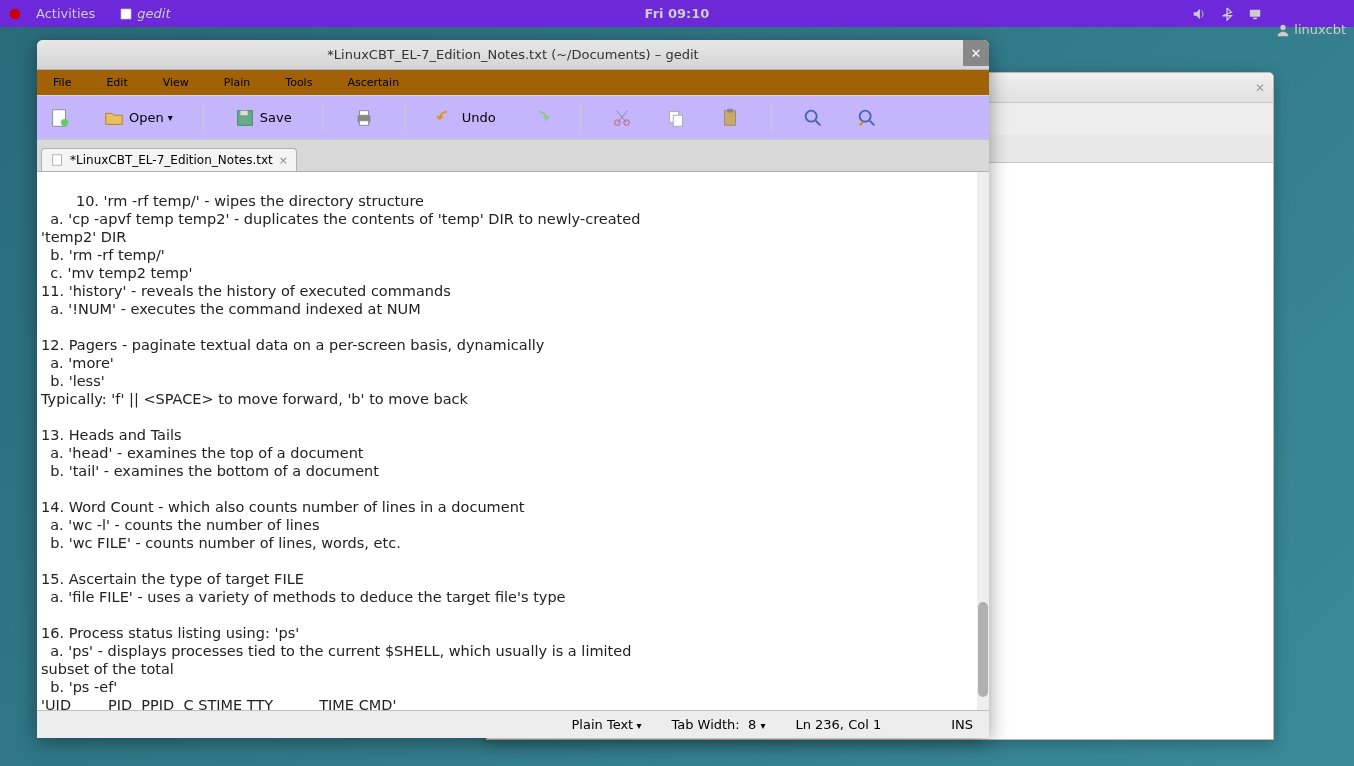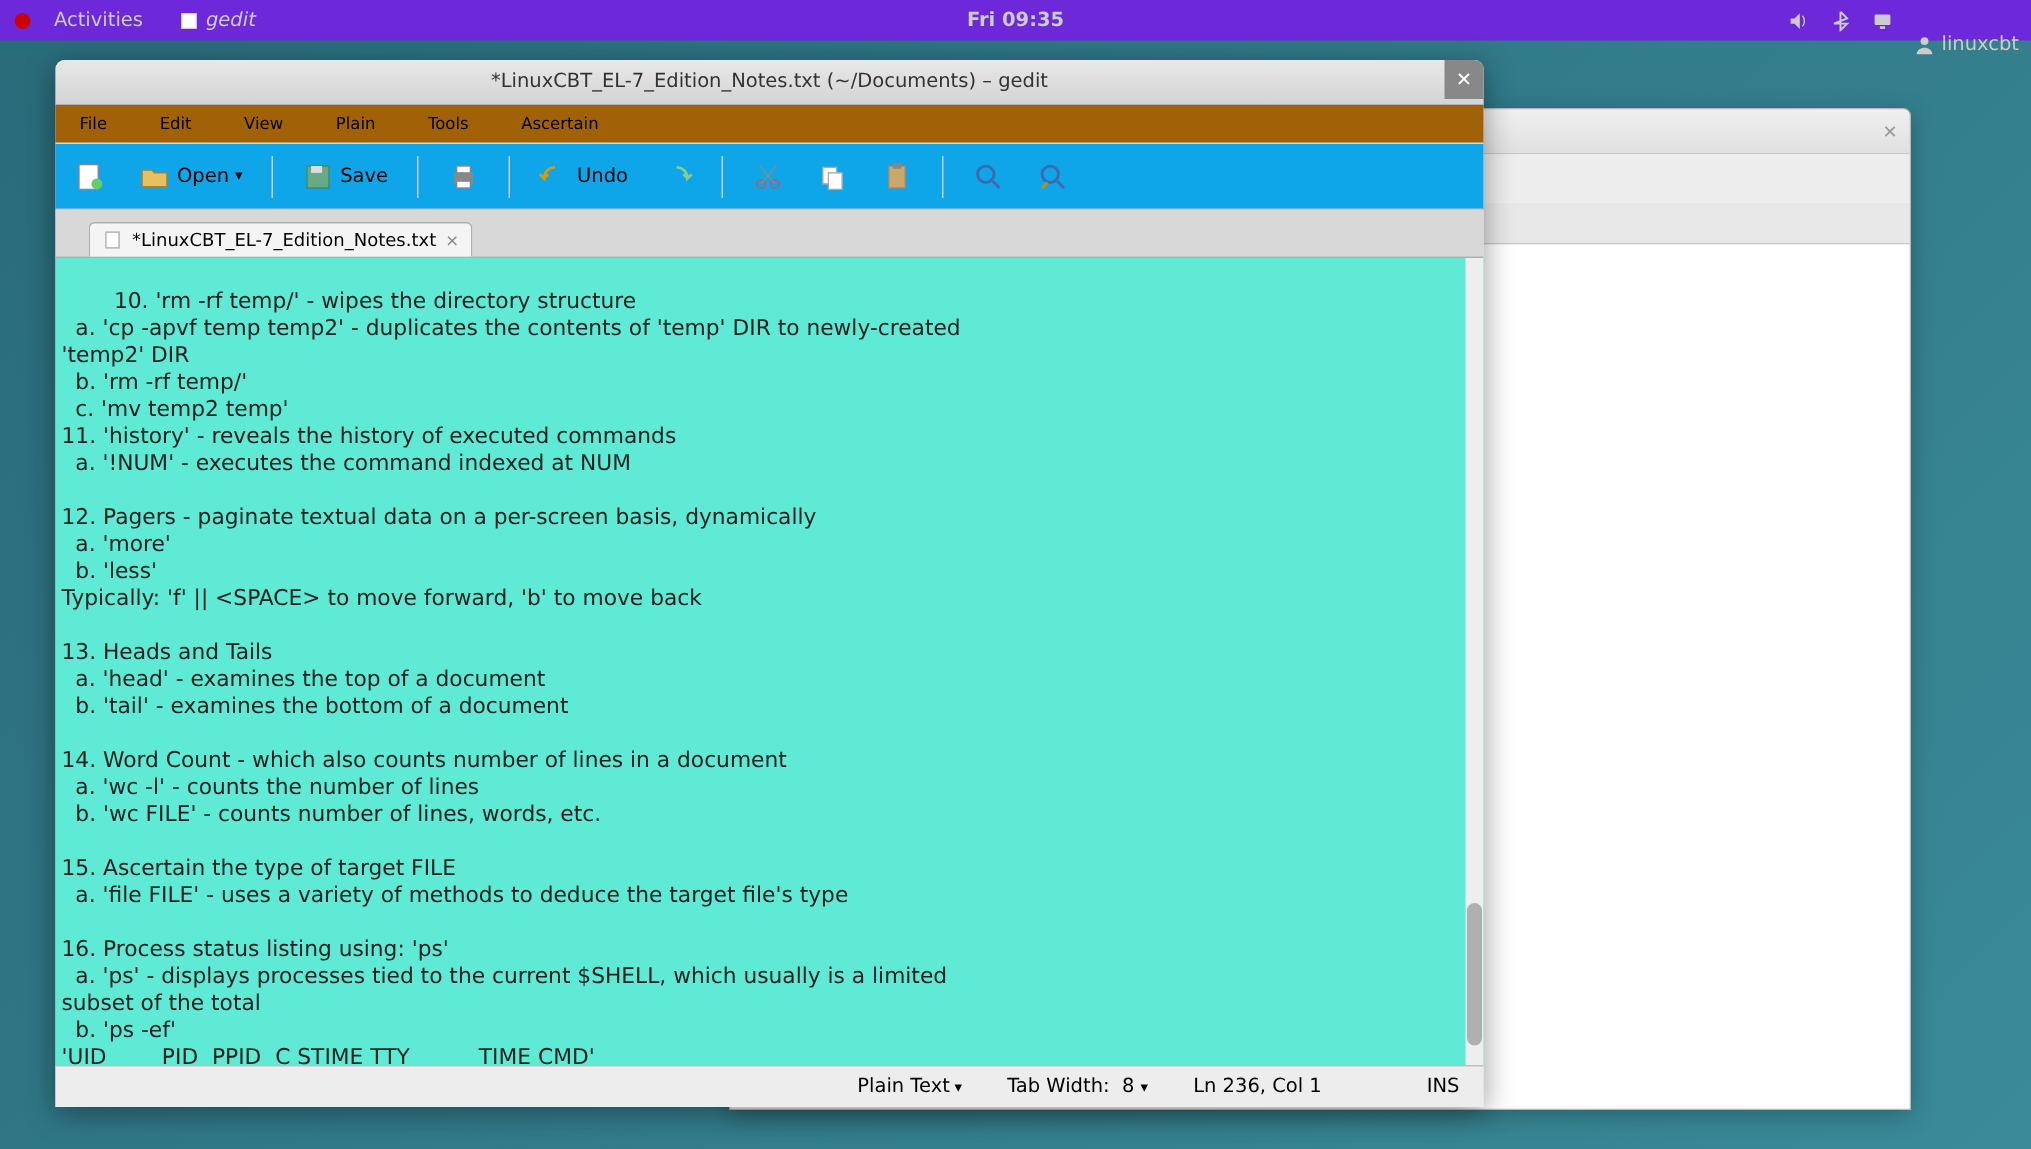--- a/index.html
+++ b/index.html
@@ -11,28 +11,28 @@
 .topbar .center { position:absolute; left:50%; transform:translateX(-50%); font-weight:bold;}
 .topbar .right { margin-left: auto; display: flex; gap: 14px; align-items: center; }
 .topbar .right svg { width:14px; height:14px; }
 .topbar .user { display:flex; gap:4px; align-items:center;margin-top:32px; }
 .gedit-window { position: absolute; left: 37px; top: 40px; width: 952px; height: 698px; background: #ededed; border-radius: 6px 6px 0 0; box-shadow: 0 4px 20px rgba(0,0,0,.4); display:flex; flex-direction:column;}
 .gedit-title { height: 30px; background: linear-gradient(#e8e8e8,#d4d4d4); border-radius:6px 6px 0 0; display:flex; align-items:center; justify-content:center; position:relative; border-bottom:1px solid #b0b0b0;}
 .gedit-title span { font-size:13px; color:#333;}
 .gedit-close { position:absolute; right:0; top:0; width:26px; height:26px; background:#888; color:#fff; display:flex;align-items:center;justify-content:center; border-radius:0 6px 0 0; font-size:13px;}
 .menubar { height:26px; display:flex; align-items:center; gap:15px; padding: 0 6px; font-size:11px; background:#a16207; border-bottom:1px solid #d8d8d8;}
 .menubar span { padding: 3px 10px; cursor:default;}
-.toolbar { height:44px; display:flex; align-items:center; gap:9px; padding: 0 6px; background:#0ea5e9; border-bottom:1px solid #c8c8c8;}
+.toolbar { height:44px; display:flex; align-items:center; gap:20px; padding: 0 6px; background:#c4b5fd; border-bottom:1px solid #c8c8c8;}
 .tbtn { display:flex; align-items:center; gap:4px; padding:4px 6px; font-size:13px;}
 .tsep { width:1px; height:28px; background:#ccc; margin:0 4px;}
 .tbtn svg { width:22px; height:22px; }
 .tabbar { height:32px; background:#d8d8d8; display:flex; align-items:flex-end; padding:0 4px; border-bottom:1px solid #b0b0b0;}
-.tab { background:#f4f4f4; border:1px solid #b0b0b0; border-bottom:none; border-radius:4px 4px 0 0; padding:4px 8px; font-size:12px; display:flex; gap:6px; align-items:center;margin-left:18px;}
+.tab { background:#f4f4f4; border:1px solid #b0b0b0; border-bottom:none; border-radius:4px 4px 0 0; padding:4px 8px; font-size:12px; display:flex; gap:6px; align-items:center;}
 .tab .x { font-size:11px; color:#888;}
-.editor { flex:1; background:#5eead4; font-family:"DejaVu Sans Mono","Courier New",monospace; font-size:14.5px; line-height:18px; color:#222; padding:2px 4px; white-space:pre; overflow:hidden; position:relative;}
+.editor { flex:1; background:#ffffff; font-family:"DejaVu Sans Mono","Courier New",monospace; font-size:14.5px; line-height:18px; color:#222; padding:2px 4px; white-space:pre; overflow:hidden; position:relative;}
 .scrollbar-v { position:absolute; right:0; top:0; width:12px; height:100%; background:#eee;}
 .scrollbar-v .thumb { position:absolute; left:1px; right:1px; top:430px; height:95px; background:#b0b0b0; border-radius:5px;}
 .statusbar { height:28px; background:#ededed; border-top:1px solid #c0c0c0; display:flex; align-items:center; font-size:13px; padding:0 10px; gap:30px;}
 .statusbar .sp { flex:1;}
 .term-window { position:absolute; left:486px; top:72px; width:788px; height:668px; background:#fff; border:1px solid #b8b8b8; box-shadow:0 4px 16px rgba(0,0,0,.25); border-radius:5px 5px 0 0; display:flex; flex-direction:column;}
 .term-title { height:30px; background:linear-gradient(#f0f0f0,#e0e0e0); display:flex; align-items:center; justify-content:center; position:relative; font-size:13px; color:#666; border-bottom:1px solid #c8c8c8; border-radius:5px 5px 0 0;}
 .term-title .x { position:absolute; right:8px; color:#999; font-size:12px;}
 .term-tabs { height:28px; display:flex; align-items:flex-end; padding:0 6px; background:#e8e8e8; border-bottom:1px solid #c8c8c8;}
 .term-tabs .tt { padding:4px 10px; font-size:12px; border:1px solid #c0c0c0; border-bottom:none; background:#f6f6f6; border-radius:3px 3px 0 0; display:flex; gap:6px; align-items:center; margin-right:4px; color:#555;}
 .term-tabs .tt.inactive { background:#e0e0e0; color:#888;}
@@ -49,21 +49,21 @@
       </svg>
     <span class="act">Activities</span>
     <span class="app">
       <svg width="14" height="14" viewBox="0 0 16 16">
           <rect x="2" y="2" width="12" height="12" fill="#ddd"></rect>
           <rect x="3" y="3" width="10" height="10" fill="#fff"></rect>
         </svg>
       <span>gedit</span>
     </span>
   </div>
-  <div class="center">Fri 09:35</div>
+  <div class="center">Fri 09:10</div>
   <div class="right">
     <svg viewBox="0 0 16 16" fill="#ccc">
         <path d="M2 6h3l4-4v12l-4-4H2z"></path>
         <path d="M11 4c2 2 2 6 0 8" stroke="#ccc" fill="none"></path>
       </svg>
     <svg viewBox="0 0 16 16" fill="none" stroke="#ccc" stroke-width="1.5">
         <path d="M8 1v14l5-5-10 0 10-4-5-5"></path>
       </svg>
     <svg viewBox="0 0 16 16" fill="#ccc">
         <rect x="2" y="3" width="12" height="8" rx="1"></rect>

